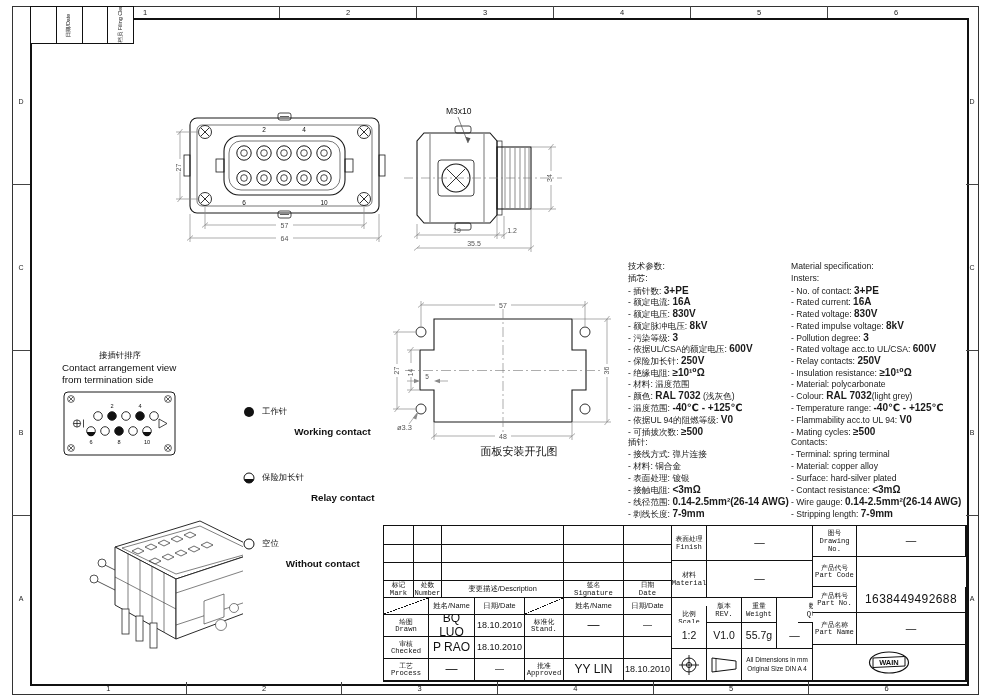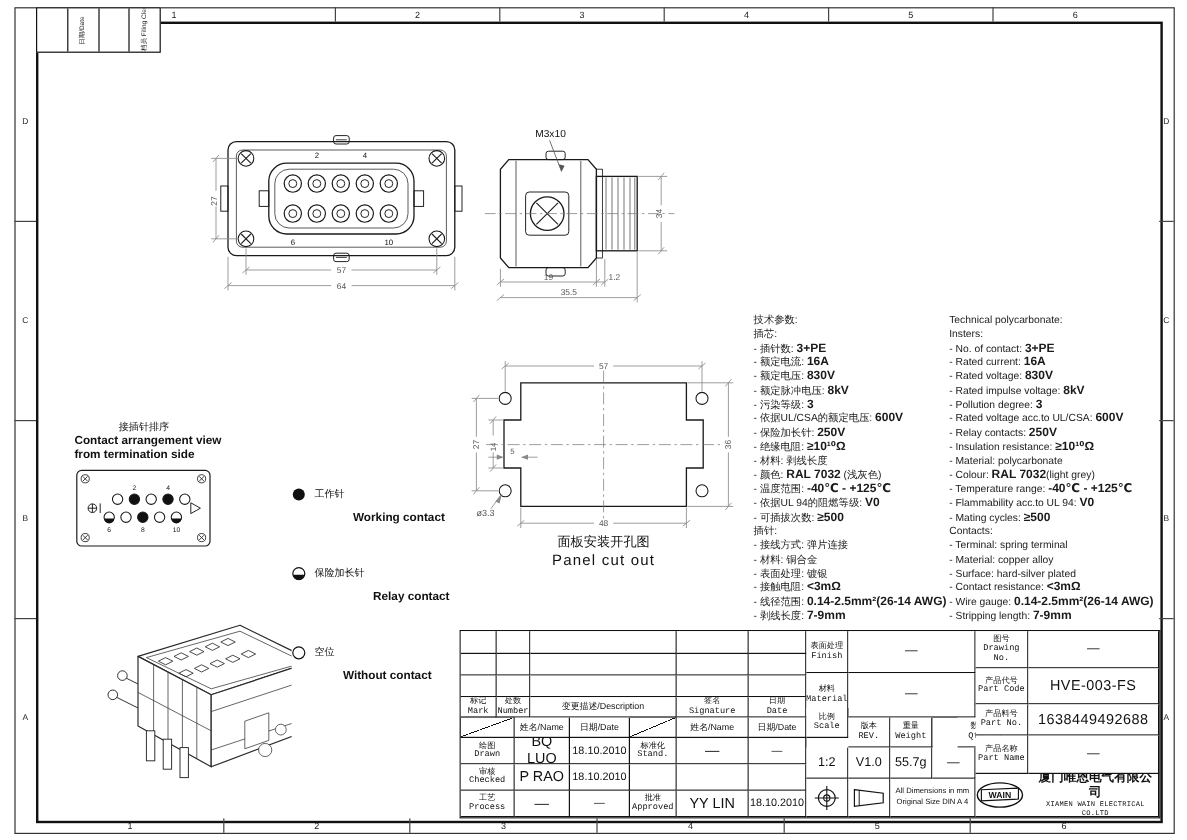--- a/index.html
+++ b/index.html
@@ -17,21 +17,21 @@
   .zv{flex:1;display:flex;align-items:center;justify-content:center;font-size:7px;color:#222;border-top:1px solid #444;}
   .zv:first-child{border-top:none;}
   .corner{left:30px;top:6px;width:104px;height:38px;background:#fff;border:1px solid #111;display:flex;box-sizing:border-box;}
   .ccell{flex:1;border-right:1px solid #111;display:flex;align-items:center;justify-content:center;overflow:hidden;}
   .ccell:last-child{border-right:none;}
   .vtext{transform:rotate(-90deg);font-size:5.4px;white-space:nowrap;color:#222;}
   .spec{white-space:nowrap;font-size:8.6px;color:#1a1a1a;}
   .sline{height:11.75px;line-height:11.75px;}
   .sline .v{font-weight:700;font-size:10px;}
   .arrhead .cn{font-size:8.4px;display:block;margin-bottom:1px;margin-left:37px;}
-  .arrhead .en{font-size:9.8px;font-weight:700;line-height:1.2;display:block;}
+  .arrhead .en{font-size:9.8px;font-weight:400;line-height:1.2;display:block;}
   .legend-row{display:flex;align-items:center;margin-bottom:15px;}
   .legend-row svg{margin-right:7px;}
   .legend-row .cn{font-size:8.4px;margin-right:7px;}
   .legend-row .en{font-size:9.8px;font-weight:700;margin-top:40px;}
   .panel-cap{text-align:center;}
   .panel-cap .cn{font-size:11px;display:block;}
   .panel-cap .en{font-size:12.5px;display:block;margin-top:1px;letter-spacing:1px;}
   .tblock{left:383px;top:525px;width:582px;height:155px;border:1.5px solid #111;box-sizing:content-box;}
   .tc{position:absolute;box-sizing:border-box;border-right:1px solid #111;border-bottom:1px solid #111;display:flex;flex-direction:column;align-items:center;justify-content:center;text-align:center;line-height:1.12;overflow:hidden;background:#fff;}
   .tc .cn{font-size:6.8px;} .tc .en{font-size:7.2px;font-family:Liberation Mono, monospace;}
@@ -362,51 +362,50 @@
     <g fill="#555" font-size="7" text-anchor="middle">
       <text x="120" y="16.5">57</text>
       <text x="120" y="147.5">48</text>
       <text x="226" y="79.5" transform="rotate(-90 226 79.5)">36</text>
       <text x="16" y="79.5" transform="rotate(-90 16 79.5)">27</text>
       <text x="30" y="81.5" transform="rotate(-90 30 81.5)" font-size="6.5">14</text>
       <text x="44" y="87.5" font-size="6.5">5</text>
       <text x="14" y="139" text-anchor="start" font-size="7.5">ø3.3</text>
     </g>
   </svg>
-  <div class="abs panel-cap" style="left:383px;top:444px;width:240px;">
+  <div class="abs panel-cap" style="left:399px;top:444px;width:240px;">
     <span class="cn">面板安装开孔图</span>
-    <span class="en">Panel cut out</span>
   </div>
 
   <div class="abs spec" style="left:628px;top:261px;width:160px">
       <div class="sline"><span>技术参数:</span></div>
       <div class="sline"><span>插芯:</span></div>
       <div class="sline"><span>- 插针数: </span><span class="v">3+PE</span></div>
       <div class="sline"><span>- 额定电流: </span><span class="v">16A</span></div>
       <div class="sline"><span>- 额定电压: </span><span class="v">830V</span></div>
       <div class="sline"><span>- 额定脉冲电压: </span><span class="v">8kV</span></div>
       <div class="sline"><span>- 污染等级: </span><span class="v">3</span></div>
       <div class="sline"><span>- 依据UL/CSA的额定电压: </span><span class="v">600V</span></div>
       <div class="sline"><span>- 保险加长针: </span><span class="v">250V</span></div>
       <div class="sline"><span>- 绝缘电阻: </span><span class="v">≥10¹⁰Ω</span></div>
-      <div class="sline"><span>- 材料: 剥线长度</span></div>
+      <div class="sline"><span>- 材料: 温度范围</span></div>
       <div class="sline"><span>- 颜色: </span><span class="v">RAL 7032</span><span> (浅灰色)</span></div>
       <div class="sline"><span>- 温度范围: </span><span class="v">-40℃ - +125℃</span></div>
       <div class="sline"><span>- 依据UL 94的阻燃等级: </span><span class="v">V0</span></div>
       <div class="sline"><span>- 可插拔次数: </span><span class="v">≥500</span></div>
       <div class="sline"><span>插针:</span></div>
       <div class="sline"><span>- 接线方式: 弹片连接</span></div>
       <div class="sline"><span>- 材料: 铜合金</span></div>
       <div class="sline"><span>- 表面处理: 镀银</span></div>
       <div class="sline"><span>- 接触电阻: </span><span class="v">&lt;3mΩ</span></div>
       <div class="sline"><span>- 线径范围: </span><span class="v">0.14-2.5mm²(26-14 AWG)</span></div>
       <div class="sline"><span>- 剥线长度: </span><span class="v">7-9mm</span></div>
     </div>
   <div class="abs spec" style="left:791px;top:261px;width:186px">
-      <div class="sline"><span>Technical polycarbonate:</span></div>
+      <div class="sline"><span>Material specification:</span></div>
       <div class="sline"><span>Insters:</span></div>
       <div class="sline"><span>- No. of contact: </span><span class="v">3+PE</span></div>
       <div class="sline"><span>- Rated current: </span><span class="v">16A</span></div>
       <div class="sline"><span>- Rated voltage: </span><span class="v">830V</span></div>
       <div class="sline"><span>- Rated impulse voltage: </span><span class="v">8kV</span></div>
       <div class="sline"><span>- Pollution degree: </span><span class="v">3</span></div>
       <div class="sline"><span>- Rated voltage acc.to UL/CSA: </span><span class="v">600V</span></div>
       <div class="sline"><span>- Relay contacts: </span><span class="v">250V</span></div>
       <div class="sline"><span>- Insulation resistance: </span><span class="v">≥10¹⁰Ω</span></div>
       <div class="sline"><span>- Material: polycarbonate</span></div>
@@ -549,21 +548,21 @@
     <div class="tc" style="left:288px;top:0;width:35px;height:35px">
         <span class="cn">表面处理</span>
         <span class="en">Finish</span>
       </div>
     <div class="tc valm" style="left:323px;top:0;width:106px;height:35px">—</div>
     <div class="tc" style="left:288px;top:35px;width:35px;height:37px">
         <span class="cn">材料</span>
         <span class="en">Material</span>
       </div>
     <div class="tc valm" style="left:323px;top:35px;width:106px;height:37px">—</div>
-    <div class="tc" style="left:288px;top:64px;width:35px;height:25px">
+    <div class="tc" style="left:288px;top:80px;width:35px;height:25px">
         <span class="cn">比例</span>
         <span class="en">Scale</span>
       </div>
     <div class="tc" style="left:323px;top:72px;width:35px;height:25px">
         <span class="cn">版本</span>
         <span class="en">REV.</span>
       </div>
     <div class="tc" style="left:358px;top:72px;width:35px;height:25px">
         <span class="cn">重量</span>
         <span class="en">Weight</span>
@@ -597,37 +596,32 @@
 
     <div class="tc" style="left:429px;top:0;width:44px;height:31px">
         <span class="cn">图号</span>
         <span class="en">Drawing No.</span>
       </div>
     <div class="tc valm" style="left:473px;top:0;width:109px;height:31px">—</div>
     <div class="tc" style="left:429px;top:31px;width:44px;height:30px">
         <span class="cn">产品代号</span>
         <span class="en">Part Code</span>
       </div>
-    <div class="tc big" style="left:473px;top:31px;width:109px;height:30px">HVE-003-FS</div>
     <div class="tc" style="left:429px;top:61px;width:44px;height:26px">
         <span class="cn">产品料号</span>
         <span class="en">Part No.</span>
       </div>
     <div class="tc big" style="left:473px;top:61px;width:109px;height:26px">1638449492688</div>
     <div class="tc" style="left:429px;top:87px;width:44px;height:32px">
         <span class="cn">产品名称</span>
         <span class="en">Part Name</span>
       </div>
     <div class="tc valm" style="left:473px;top:87px;width:109px;height:32px">—</div>
     <div class="tc logo-row" style="left:429px;top:119px;width:153px;height:36px">
       <svg width="42" height="27" viewBox="0 0 42 27">
         <ellipse cx="21" cy="13.5" rx="19.5" ry="10.5" fill="none" stroke="#111" stroke-width="1.2"></ellipse>
         <polygon points="5,9 37,7.5 37,17 5,18.5" fill="#fff" stroke="#111" stroke-width="1"></polygon>
         <text x="21" y="15.8" text-anchor="middle" font-size="7.5" font-weight="bold" fill="#111">WAIN</text>
       </svg>
-      <div class="company">
-        <span class="cn">厦门唯恩电气有限公司</span>
-        <span class="en">XIAMEN WAIN ELECTRICAL CO.LTD</span>
-      </div>
     </div>
   </div>
 
 </div>
 
 </body></html>

